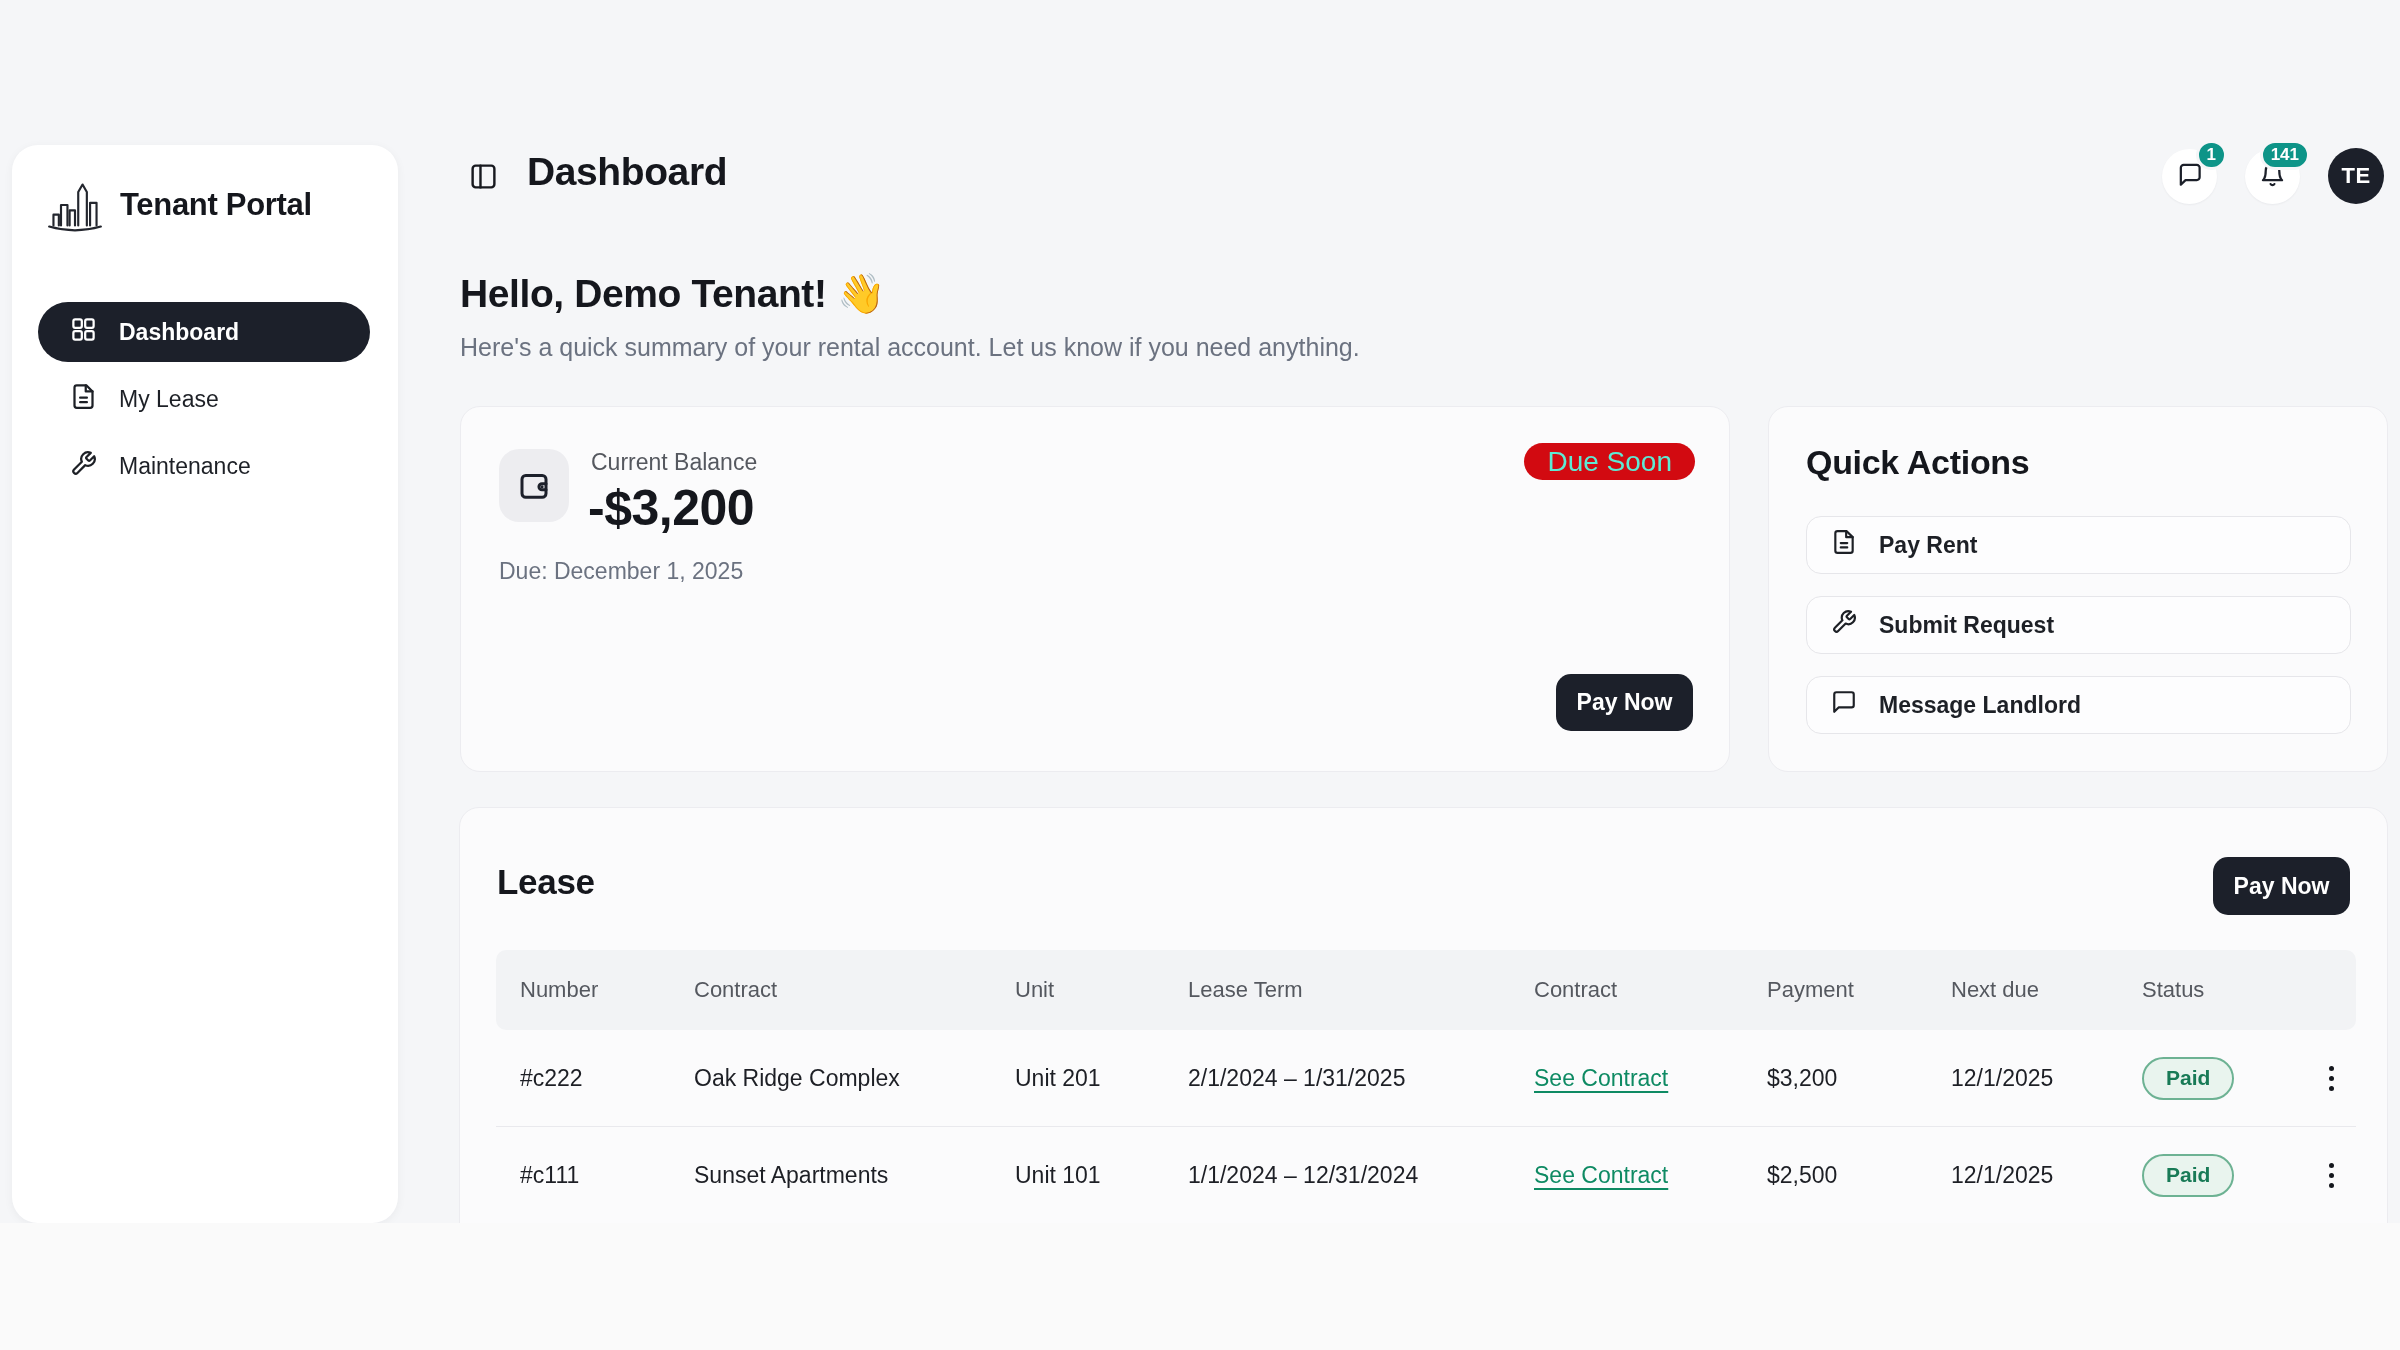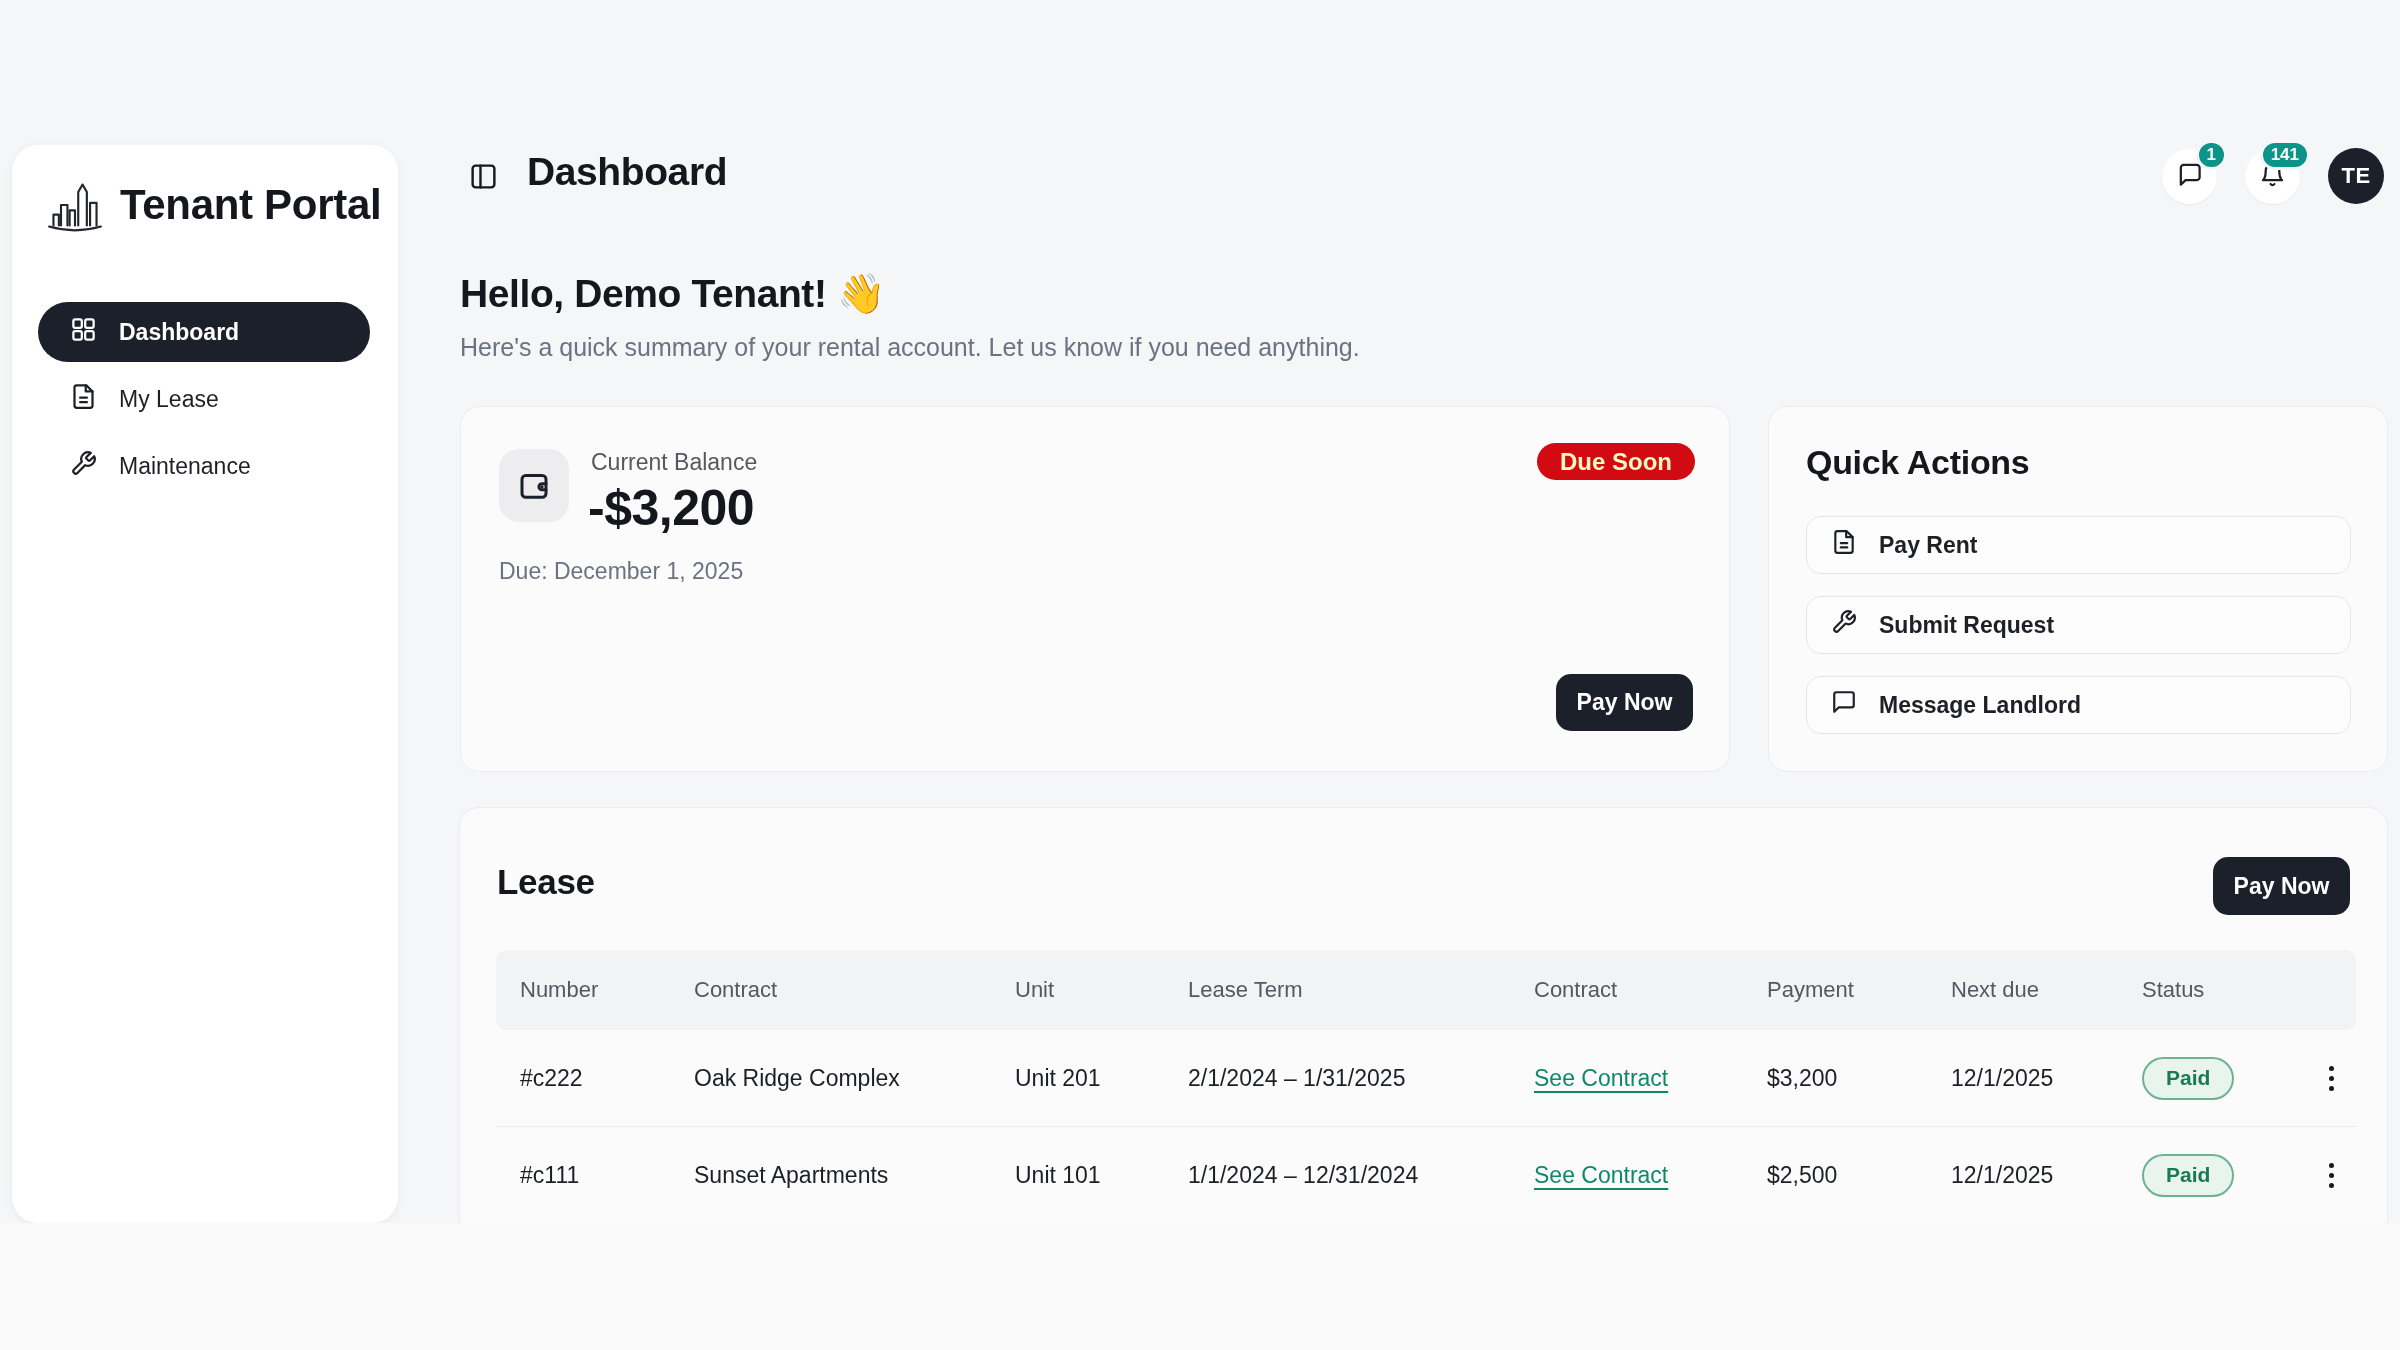--- a/index.html
+++ b/index.html
@@ -24,21 +24,21 @@
     width:386px; height:1078px;
     background:#ffffff;
     border-radius:26px;
     box-shadow:0 2px 10px rgba(20,24,40,.05);
   }
   .brand {
     position:absolute; left:32px; top:30px;
     display:flex; align-items:center; gap:14px; height:60px;
   }
   .brand-icon svg { width:62px; height:56px; display:block; color:#23262e; }
-  .brand-name { font-size:42px; font-weight:700; letter-spacing:-.3px; color:#15171d; }
+  .brand-name { font-size:31px; font-weight:700; letter-spacing:-.3px; color:#15171d; }
   .nav {
     position:absolute; left:26px; right:28px; top:157px;
     display:flex; flex-direction:column; gap:7px;
   }
   .nav-item {
     height:60px; border-radius:999px;
     display:flex; align-items:center; gap:22px;
     padding:0 20px 0 32px;
     font-size:23px; font-weight:500; color:#1d2026;
     background:transparent; border:none; cursor:pointer;
@@ -101,22 +101,22 @@
     position:absolute; left:38px; top:42px;
     width:70px; height:73px; border-radius:20px;
     background:#ededf0; display:grid; place-items:center; color:#1c202a;
   }
   .wallet-tile svg { width:36px; height:36px; }
   .balance-label { position:absolute; left:130px; top:42px; font-size:23px; color:#55585f; }
   .balance-amount { position:absolute; left:127px; top:72px; font-size:50px; font-weight:800; letter-spacing:-.5px; color:#15171d; }
   .due-badge {
     position:absolute; right:34px; top:36px;
     height:37px; padding:0 23px; border-radius:999px;
-    background:#d20a11; color:#fef9c3;
-    font-size:24px; font-weight:700;
+    background:#d20a11; color:#5eead4;
+    font-size:28px; font-weight:400;
     display:flex; align-items:center;
   }
   .due-text { position:absolute; left:38px; top:151px; font-size:23px; color:#6b7280; }
   .btn-dark {
     background:#1c202a; color:#ffffff; border:none; cursor:pointer;
     border-radius:15px; font-size:23px; font-weight:600; font-family:inherit;
     display:flex; align-items:center; justify-content:center;
   }
   .balance-pay { position:absolute; right:36px; bottom:40px; width:137px; height:57px; }
 

